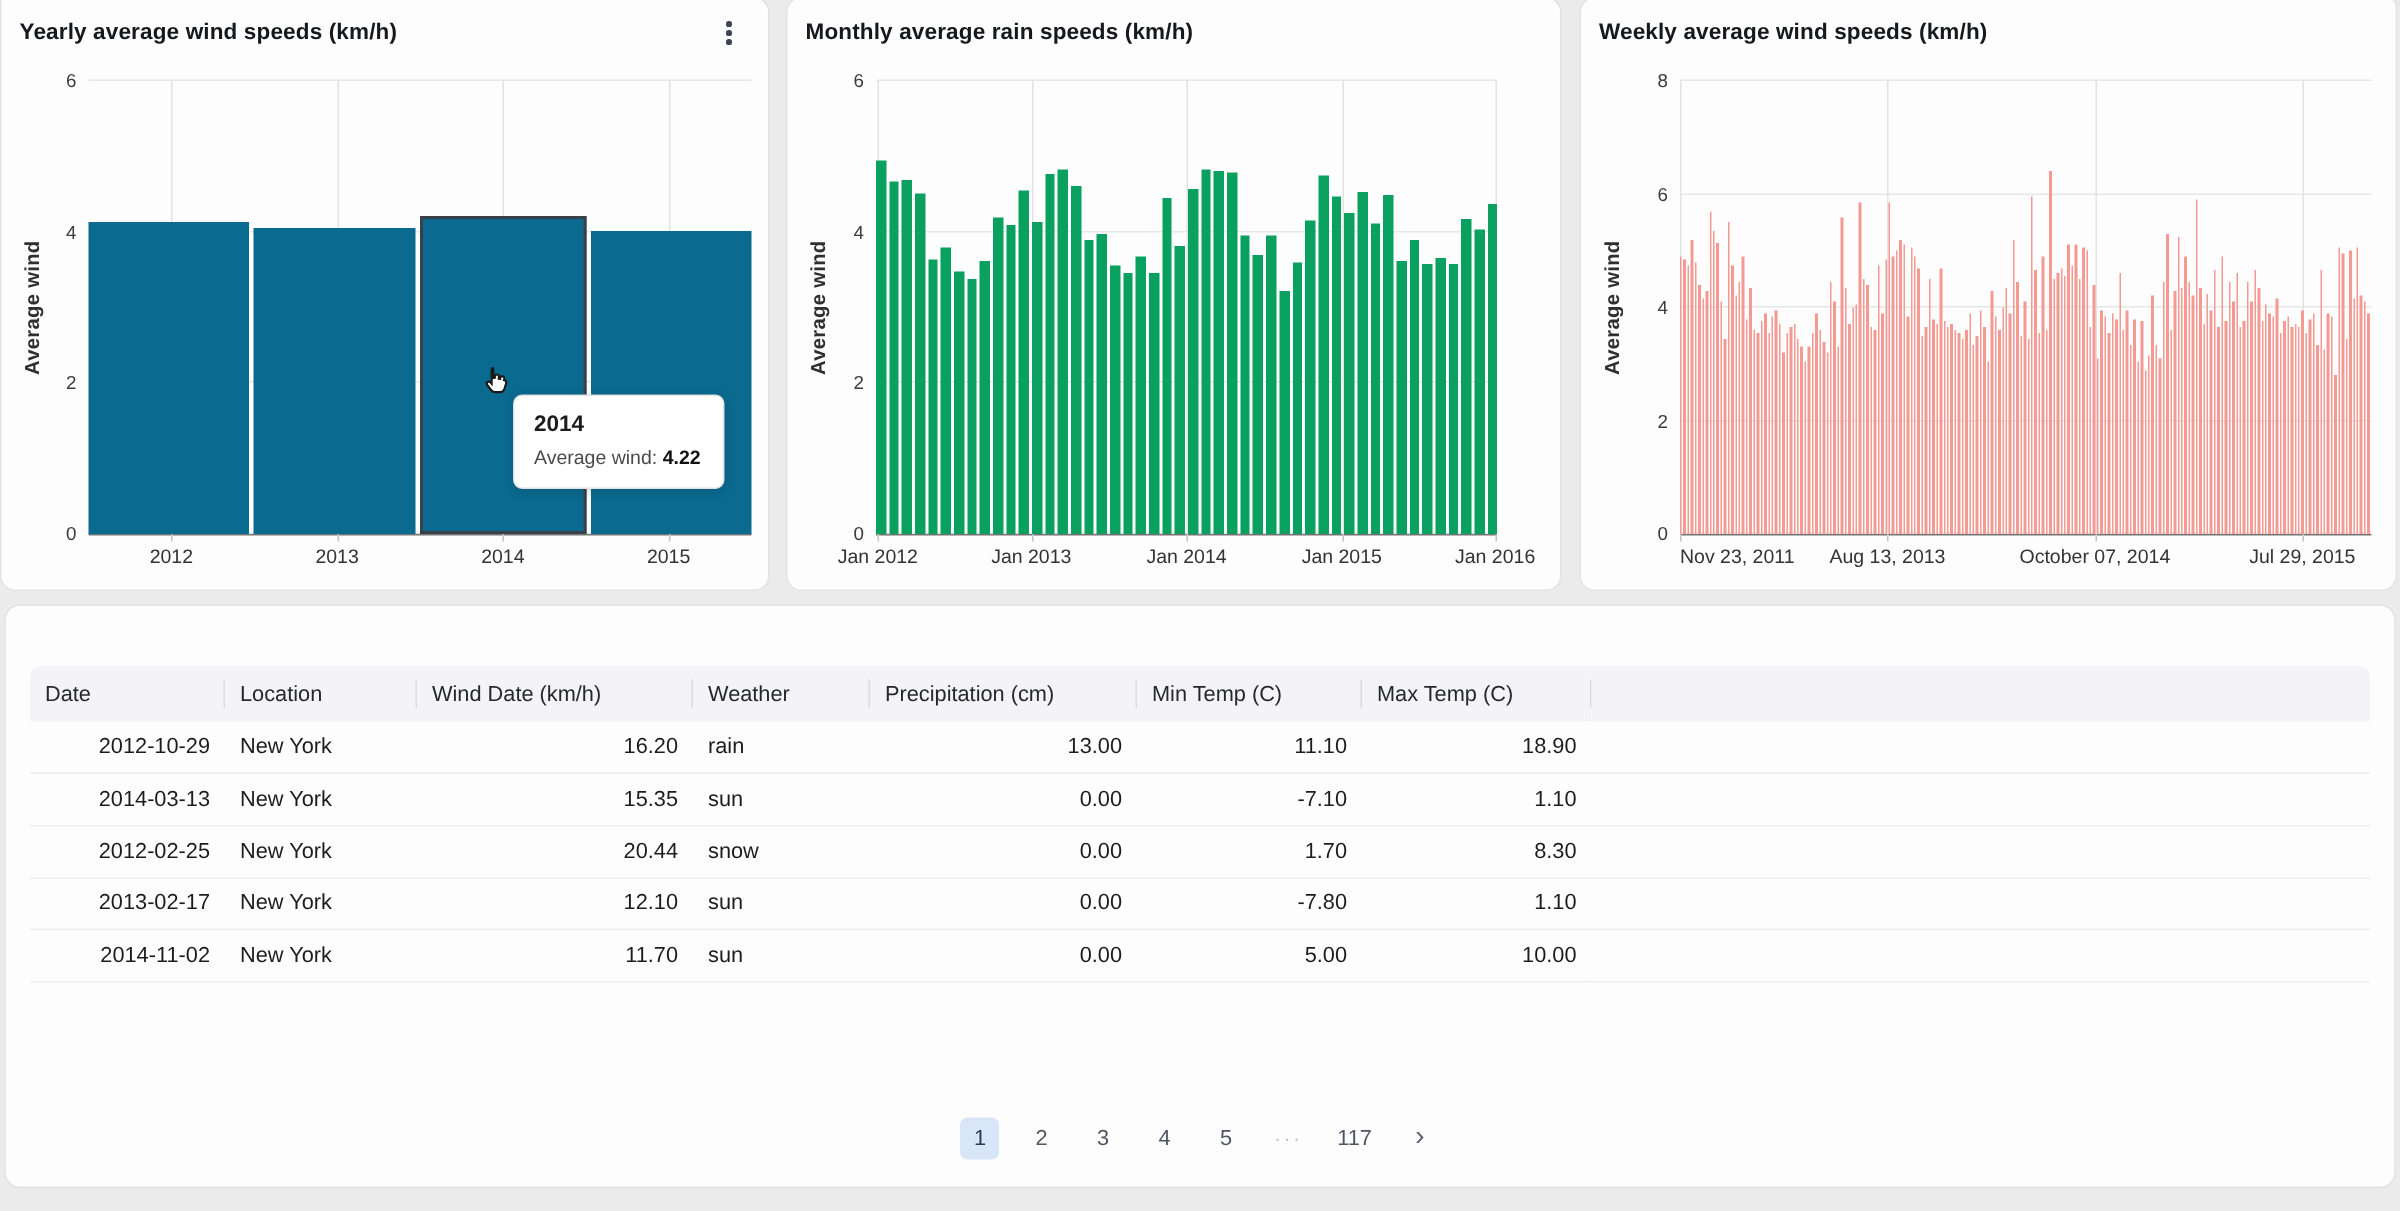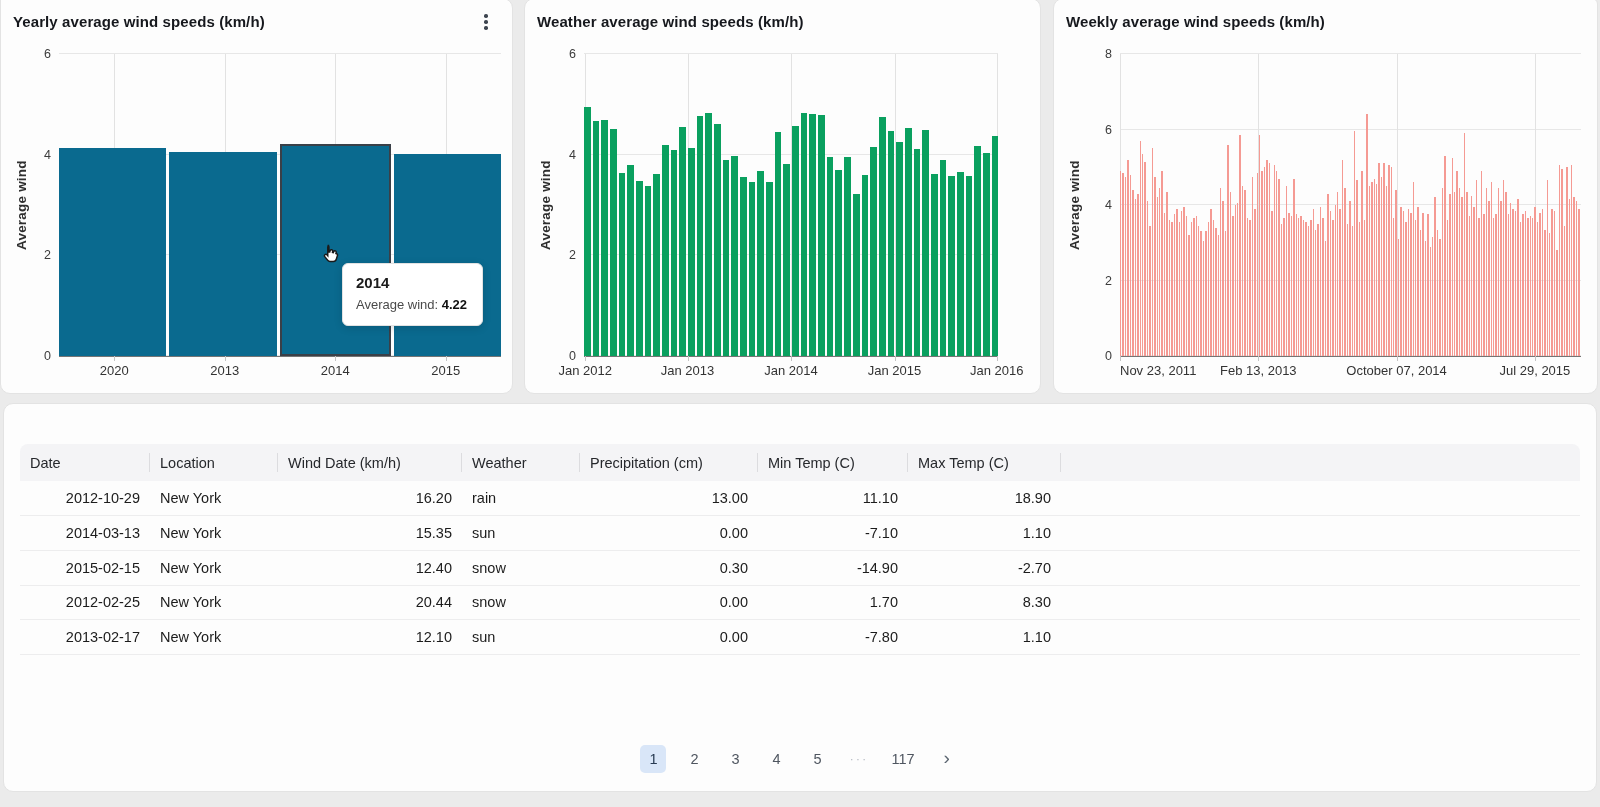--- a/index.html
+++ b/index.html
@@ -89,42 +89,42 @@
         <div class="glv" style="left:37.5%"></div>
         <div class="glv" style="left:62.5%"></div>
         <div class="glv" style="left:87.5%"></div>
         <div class="bars" style="gap:3px">
           <div class="bar" style="height:69.00%;background:#0a6a8f;z-index:2"></div>
           <div class="bar" style="height:67.50%;background:#0a6a8f;z-index:2"></div>
           <div class="bar hl" style="height:70.33%;background:#0a6a8f;z-index:2"></div>
           <div class="bar" style="height:67.00%;background:#0a6a8f;z-index:2"></div>
         </div>
         <div class="tick" style="left:12.5%"></div>
-        <div class="xt" style="left:12.5%;transform:translateX(-50%)">2020</div>
+        <div class="xt" style="left:12.5%;transform:translateX(-50%)">2012</div>
         <div class="tick" style="left:37.5%"></div>
         <div class="xt" style="left:37.5%;transform:translateX(-50%)">2013</div>
         <div class="tick" style="left:62.5%"></div>
         <div class="xt" style="left:62.5%;transform:translateX(-50%)">2014</div>
         <div class="tick" style="left:87.5%"></div>
         <div class="xt" style="left:87.5%;transform:translateX(-50%)">2015</div>
       </div>
     <div class="tooltip">
       <div class="tt-title">2014</div>
       <div class="tt-body">
         <span>Average wind:</span>
         <b>4.22</b>
       </div>
     </div>
     <svg class="cursor" viewBox="0 0 24 24">
       <path d="M9 3.5c.8 0 1.35.6 1.35 1.4v5.3l.9.1.3-1.2c.2-.8 1-1.25 1.7-1.05s1.1.9 1 1.6l-.2 1.2.9.2.4-1c.3-.7 1.1-1 1.8-.7.6.3.9 1 .8 1.6l-.3 1 .8.3c.7.3 1 1.1.8 1.8l-1.2 3.9c-.4 1.4-1.7 2.35-3.1 2.35h-3.4c-1 0-1.9-.45-2.5-1.2l-3-3.8c-.5-.6-.4-1.5.2-2s1.5-.4 2 .1l.9 1V4.9c0-.8.6-1.4 1.4-1.4z" fill="#ffffff" stroke="#1a1a1a" stroke-width="1.5"></path>
     </svg>
   </section>
 
   <section class="card card-monthly">
-    <h2 class="chart-title">Weather average wind speeds (km/h)</h2>
+    <h2 class="chart-title">Monthly average rain speeds (km/h)</h2>
     <div class="ylab">Average wind</div>
     <div class="plot plot-monthly">
         <div class="gl" style="bottom:0%"></div>
         <div class="yt" style="bottom:calc(0% - 7px)">0</div>
         <div class="gl" style="bottom:33.33333333333333%"></div>
         <div class="yt" style="bottom:calc(33.33333333333333% - 7px)">2</div>
         <div class="gl" style="bottom:66.66666666666666%"></div>
         <div class="yt" style="bottom:calc(66.66666666666666% - 7px)">4</div>
         <div class="gl" style="bottom:100%"></div>
         <div class="yt" style="bottom:calc(100% - 7px)">6</div>
@@ -401,21 +401,21 @@
           <div class="bar" style="height:62.50%;background:#f59a93;z-index:2"></div>
           <div class="bar" style="height:51.88%;background:#f59a93;z-index:2"></div>
           <div class="bar" style="height:63.13%;background:#f59a93;z-index:2"></div>
           <div class="bar" style="height:52.50%;background:#f59a93;z-index:2"></div>
           <div class="bar" style="height:51.25%;background:#f59a93;z-index:2"></div>
           <div class="bar" style="height:48.75%;background:#f59a93;z-index:2"></div>
         </div>
         <div class="tick" style="left:0%"></div>
         <div class="xt" style="left:0%;transform:translateX(0)">Nov 23, 2011</div>
         <div class="tick" style="left:30%"></div>
-        <div class="xt" style="left:30%;transform:translateX(-50%)">Feb 13, 2013</div>
+        <div class="xt" style="left:30%;transform:translateX(-50%)">Aug 13, 2013</div>
         <div class="tick" style="left:60%"></div>
         <div class="xt" style="left:60%;transform:translateX(-50%)">October 07, 2014</div>
         <div class="tick" style="left:90%"></div>
         <div class="xt" style="left:90%;transform:translateX(-50%)">Jul 29, 2015</div>
       </div>
   </section>
 
   <section class="card card-table">
     <div class="tbl-wrap">
       <table>
@@ -449,49 +449,49 @@
                 <td class="c0">2014-03-13</td>
                 <td class="c1">New York</td>
                 <td class="c2">15.35</td>
                 <td class="c3">sun</td>
                 <td class="c4">0.00</td>
                 <td class="c5">-7.10</td>
                 <td class="c6">1.10</td>
                 <td class="cf"></td>
               </tr>
               <tr>
-                <td class="c0">2015-02-15</td>
-                <td class="c1">New York</td>
-                <td class="c2">12.40</td>
-                <td class="c3">snow</td>
-                <td class="c4">0.30</td>
-                <td class="c5">-14.90</td>
-                <td class="c6">-2.70</td>
-                <td class="cf"></td>
-              </tr>
-              <tr>
                 <td class="c0">2012-02-25</td>
                 <td class="c1">New York</td>
                 <td class="c2">20.44</td>
                 <td class="c3">snow</td>
                 <td class="c4">0.00</td>
                 <td class="c5">1.70</td>
                 <td class="c6">8.30</td>
                 <td class="cf"></td>
               </tr>
               <tr>
                 <td class="c0">2013-02-17</td>
                 <td class="c1">New York</td>
                 <td class="c2">12.10</td>
                 <td class="c3">sun</td>
                 <td class="c4">0.00</td>
                 <td class="c5">-7.80</td>
                 <td class="c6">1.10</td>
                 <td class="cf"></td>
               </tr>
+              <tr>
+                <td class="c0">2014-11-02</td>
+                <td class="c1">New York</td>
+                <td class="c2">11.70</td>
+                <td class="c3">sun</td>
+                <td class="c4">0.00</td>
+                <td class="c5">5.00</td>
+                <td class="c6">10.00</td>
+                <td class="cf"></td>
+              </tr>
             </tbody>
           </table>
       </div>
     </div>
     <nav class="pagination" id="pagination">
         <span class="pg active">1</span>
         <span class="pg">2</span>
         <span class="pg">3</span>
         <span class="pg">4</span>
         <span class="pg">5</span>

